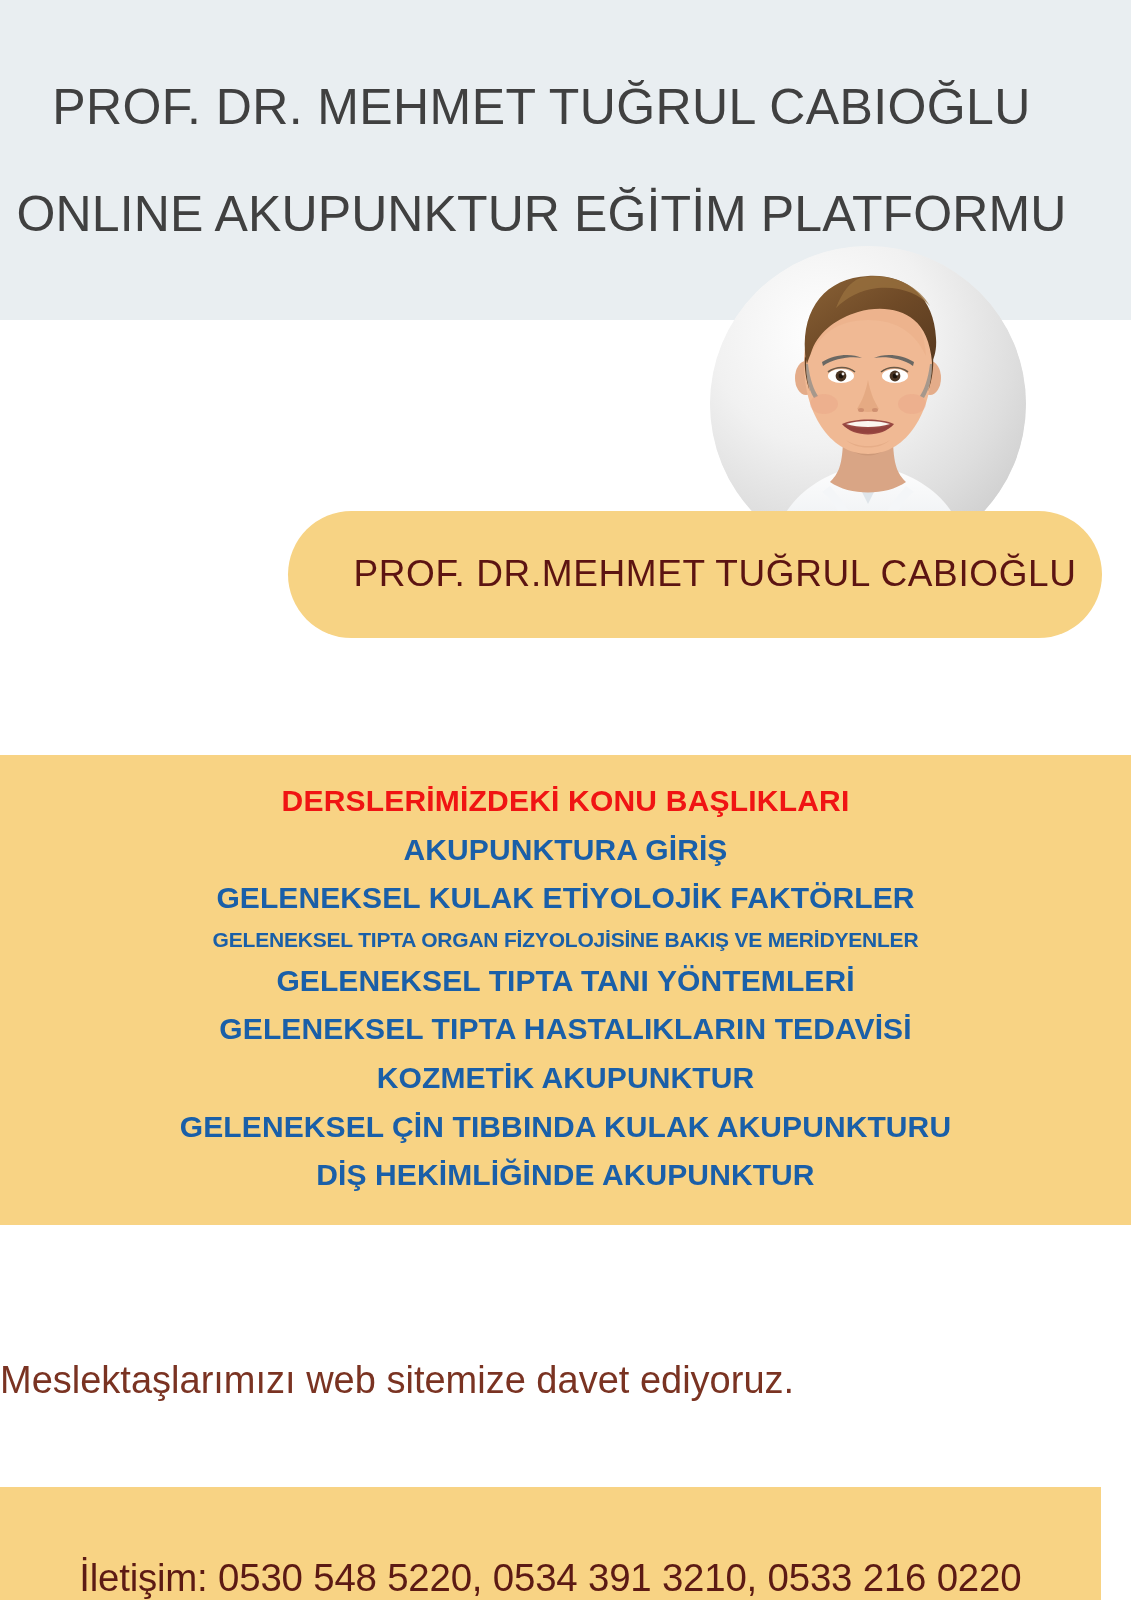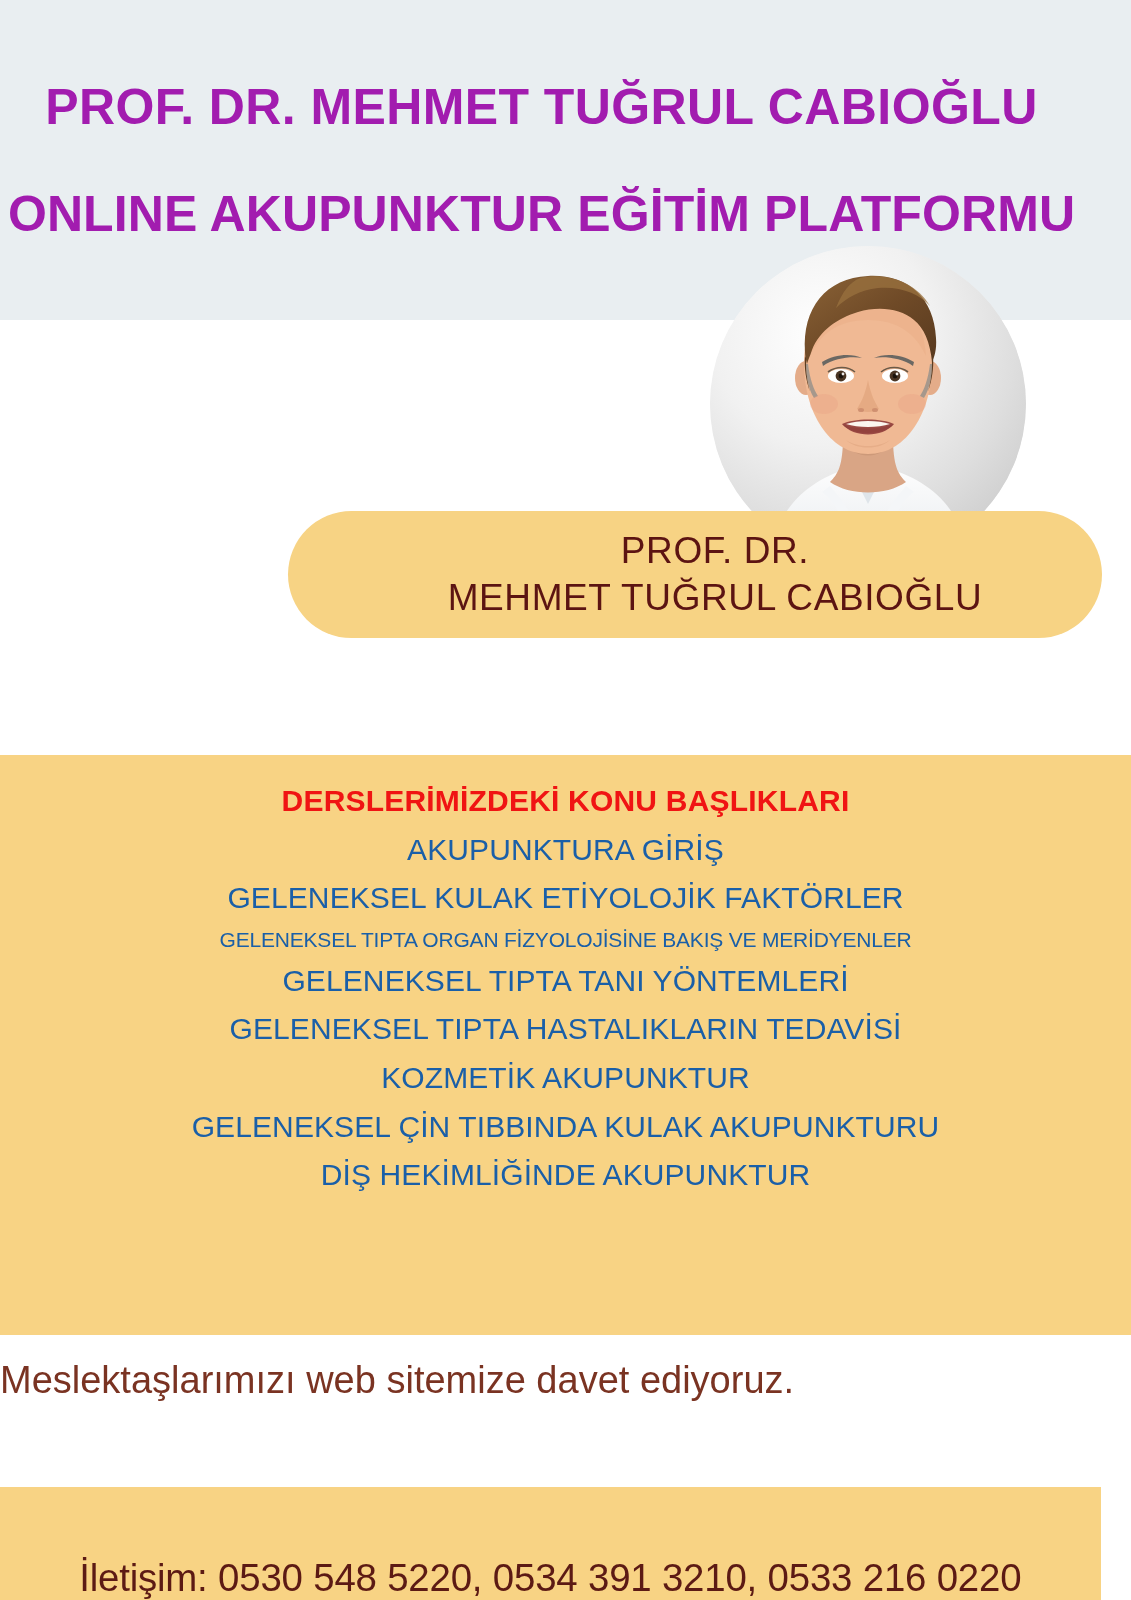--- a/index.html
+++ b/index.html
@@ -33,23 +33,23 @@
     height: 320px;
     background: #e9eef1;
   }
 
   .header-title {
     position: absolute;
     left: 0;
     top: 72px;
     width: 1083px;
     text-align: center;
-    color: #a21caf;
-    font-family: "Liberation Sans", sans-serif;
-    font-weight: 700;
+    color: #404040;
+    font-family: "Liberation Sans", sans-serif;
+    font-weight: 400;
     font-size: 50px;
     line-height: 1.42;
     letter-spacing: 0.4px;
     white-space: nowrap;
   }
   .header-title .line2 {
     display: block;
     font-size: 50px;
     letter-spacing: 0.1px;
     margin-top: 36px;
@@ -79,21 +79,21 @@
   
   .name-badge {
     position: absolute;
     left: 288px;
     top: 511px;
     width: 814px;
     height: 127px;
     background: #f7d384;
     border-radius: 64px;
     display: flex;
-    flex-direction: column;
+    flex-direction: row;
     align-items: center;
     justify-content: center;
     box-sizing: border-box;
     padding-left: 40px;
   }
   .name-badge .nb-line {
     color: #5c1412;
     font-family: "Liberation Sans", sans-serif;
     font-weight: 500;
     font-size: 37px;
@@ -101,21 +101,21 @@
     letter-spacing: 0.6px;
     white-space: nowrap;
   }
 
   
   .topics-block {
     position: absolute;
     left: 0;
     top: 755px;
     width: 1131px;
-    height: 580px;
+    height: 470px;
     background: #f8d384;
     padding-top: 22px;
     box-sizing: border-box;
   }
   .topics-heading {
     text-align: center;
     color: #f01413;
     font-family: "Liberation Sans", sans-serif;
     font-weight: bold;
     font-size: 30px;
@@ -125,21 +125,21 @@
   }
   .topics-list {
     list-style: none;
     margin: 0;
     padding: 0;
   }
   .topics-list li {
     text-align: center;
     color: #1a5fa8;
     font-family: "Liberation Sans", sans-serif;
-    font-weight: normal;
+    font-weight: bold;
     font-size: 30px;
     line-height: 1.62;
     letter-spacing: 0.1px;
     white-space: nowrap;
   }
   .topics-list li.wide {
     font-size: 21px;
     letter-spacing: -0.2px;
   }
 

